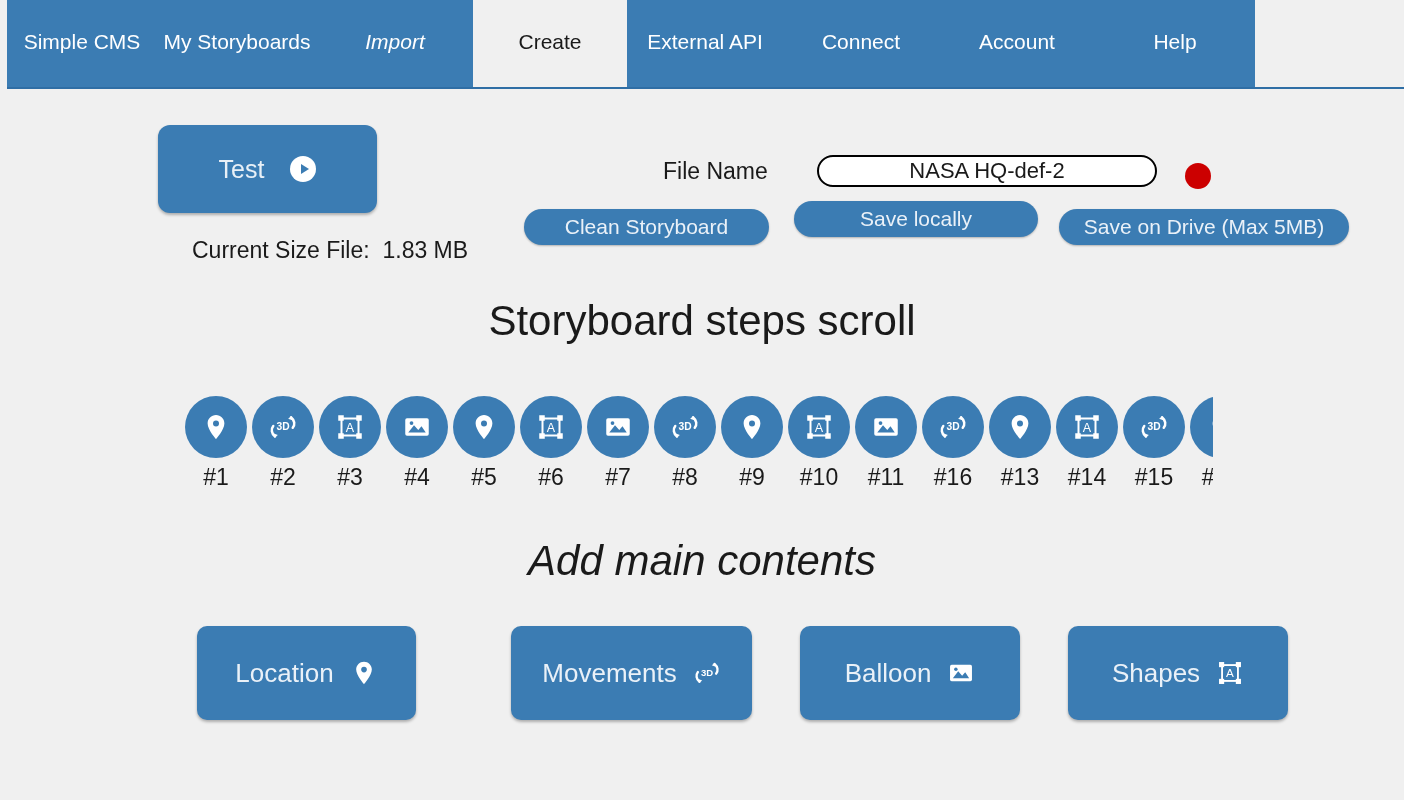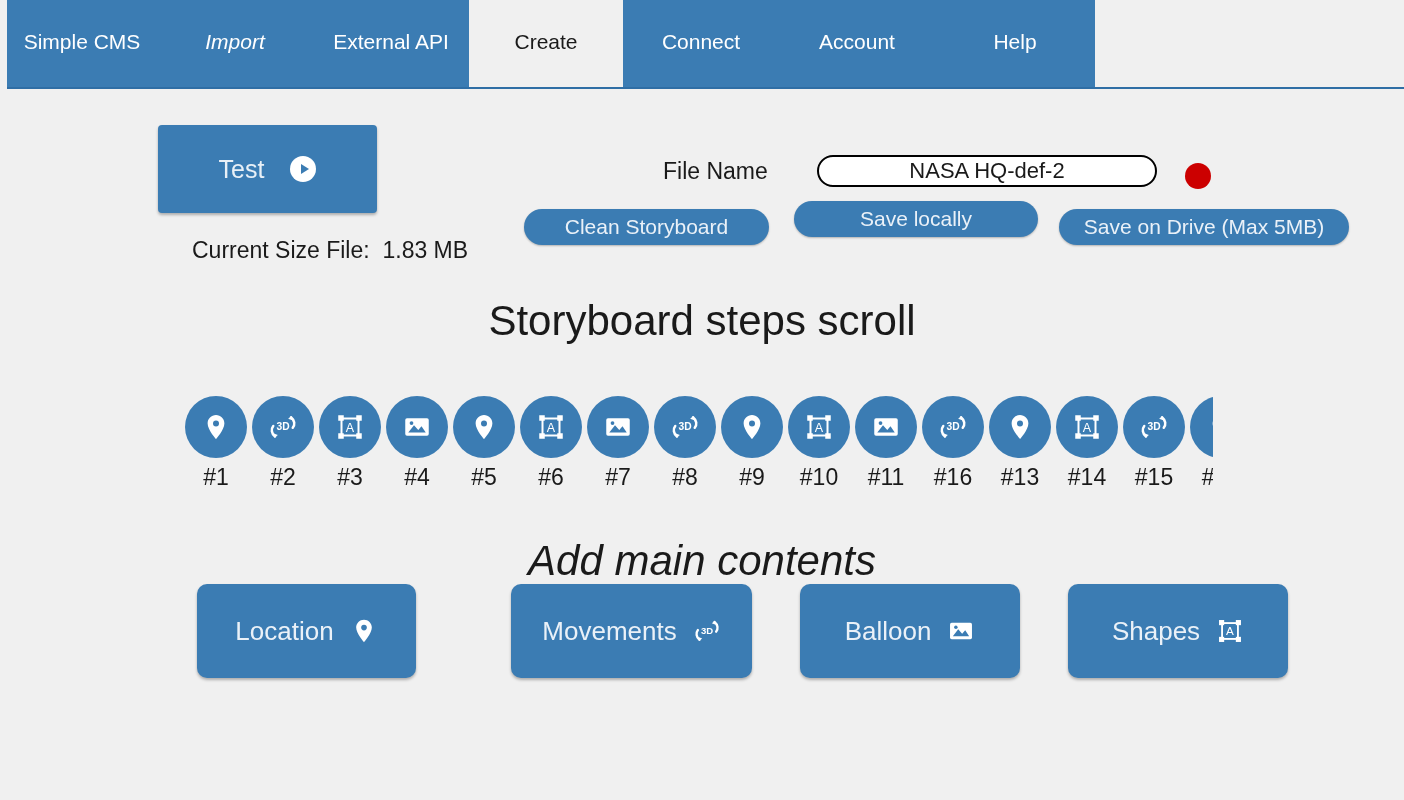--- a/index.html
+++ b/index.html
@@ -44,21 +44,21 @@
     background: #f0f0f0;
     color: #1a1a1a;
   }
 
   
   #test-button {
     position: absolute;
     left: 158px; top: 125px;
     width: 219px; height: 88px;
     background: #3b7cb3;
-    border-radius: 4px;
+    border-radius: 12px;
     box-shadow: 0 2px 3px rgba(0,0,0,0.28);
     display: flex;
     align-items: center;
     justify-content: center;
     gap: 26px;
     cursor: pointer;
     user-select: none;
   }
   #test-button .tb-label {
     color: #e8f0f7;
@@ -180,21 +180,21 @@
   }
   .step-label {
     margin-top: 6px;
     font-size: 23px;
     color: #1a1a1a;
   }
 
   
   .content-btn {
     position: absolute;
-    top: 584px;
+    top: 626px;
     height: 94px;
     background: #3b7cb3;
     border-radius: 10px;
     box-shadow: 0 2px 3px rgba(0,0,0,0.28);
     display: flex;
     align-items: center;
     justify-content: center;
     gap: 16px;
     color: #eaf1f8;
     font-size: 26px;
@@ -206,23 +206,24 @@
   #cbtn-balloon   { left: 800px;  width: 220px; }
   #cbtn-shapes    { left: 1068px; width: 220px; }
 
   svg { display: block; }
 </style>
 </head>
 <body>
 
 <div id="navbar">
     <div class="nav-tab" style="width: 150px;">Simple CMS</div>
+    <div class="nav-tab" style="width: 160px;">My Storyboards</div>
     <div class="nav-tab" style="width: 156px; font-style: italic;">Import</div>
+    <div class="nav-tab active" style="width: 154px;">Create</div>
     <div class="nav-tab" style="width: 156px;">External API</div>
-    <div class="nav-tab active" style="width: 154px;">Create</div>
     <div class="nav-tab" style="width: 156px;">Connect</div>
     <div class="nav-tab" style="width: 156px;">Account</div>
     <div class="nav-tab" style="width: 160px;">Help</div>
   </div>
 
 <div id="test-button">
   <span class="tb-label">Test</span>
   <span class="play-icon"></span>
 </div>
 

